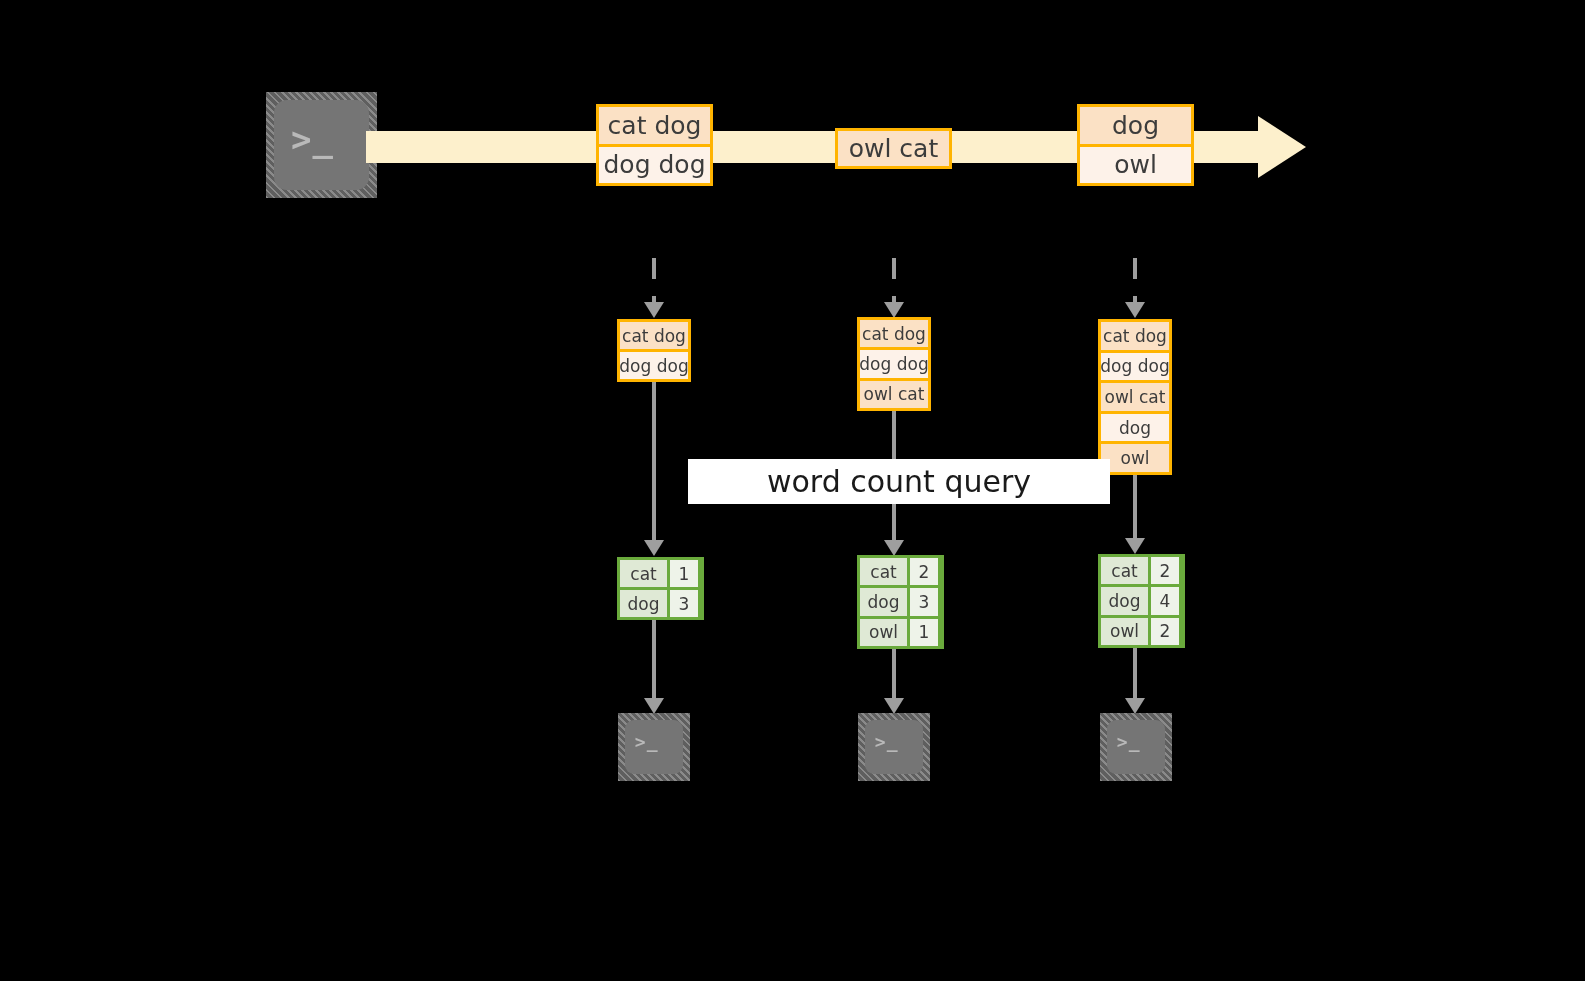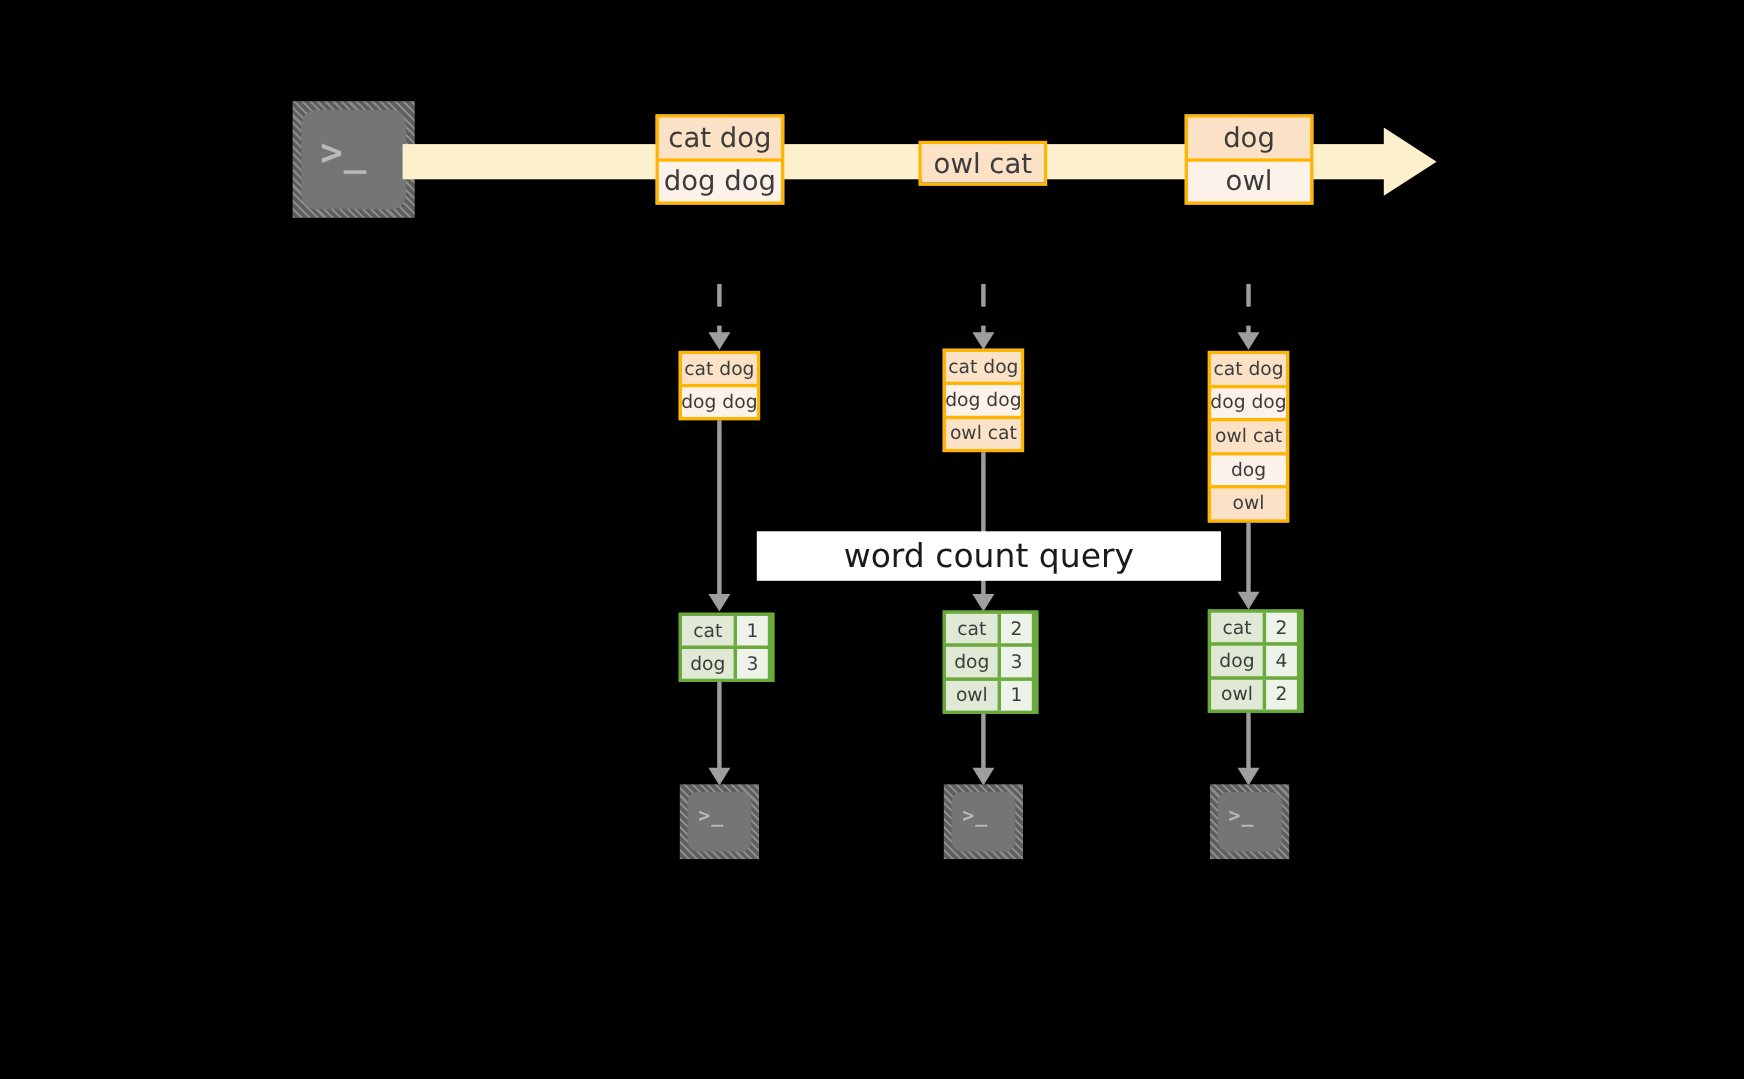--- a/index.html
+++ b/index.html
@@ -152,21 +152,20 @@
     left: -8px;
   }
 
   
   .query-banner {
     position: absolute;
     background: #ffffff;
     display: flex;
     align-items: center;
     justify-content: center;
-    margin-top: 24px;
   }
   .query-banner .txt {
     font-size: 30px;
     color: #1a1a1a;
     white-space: nowrap;
   }
 </style>
 </head>
 <body>
 

